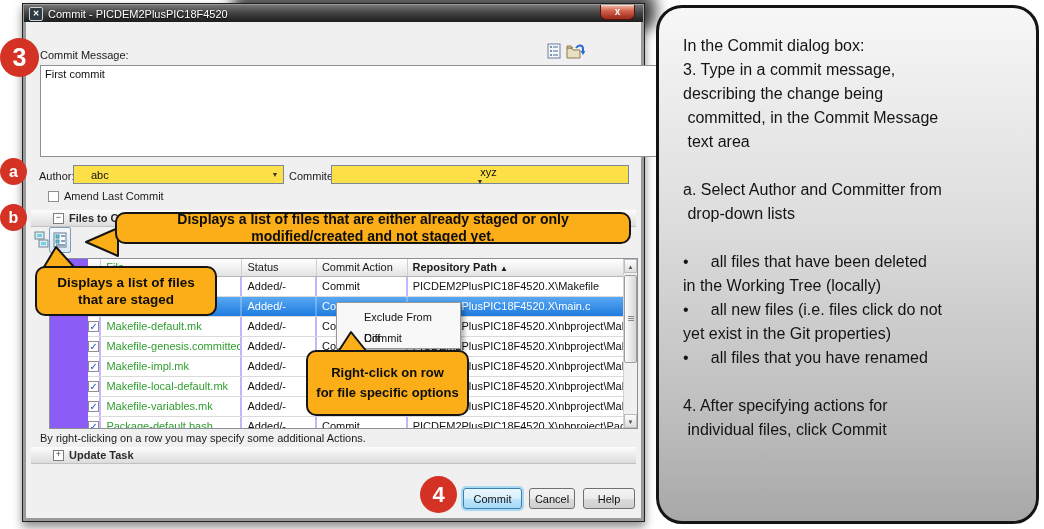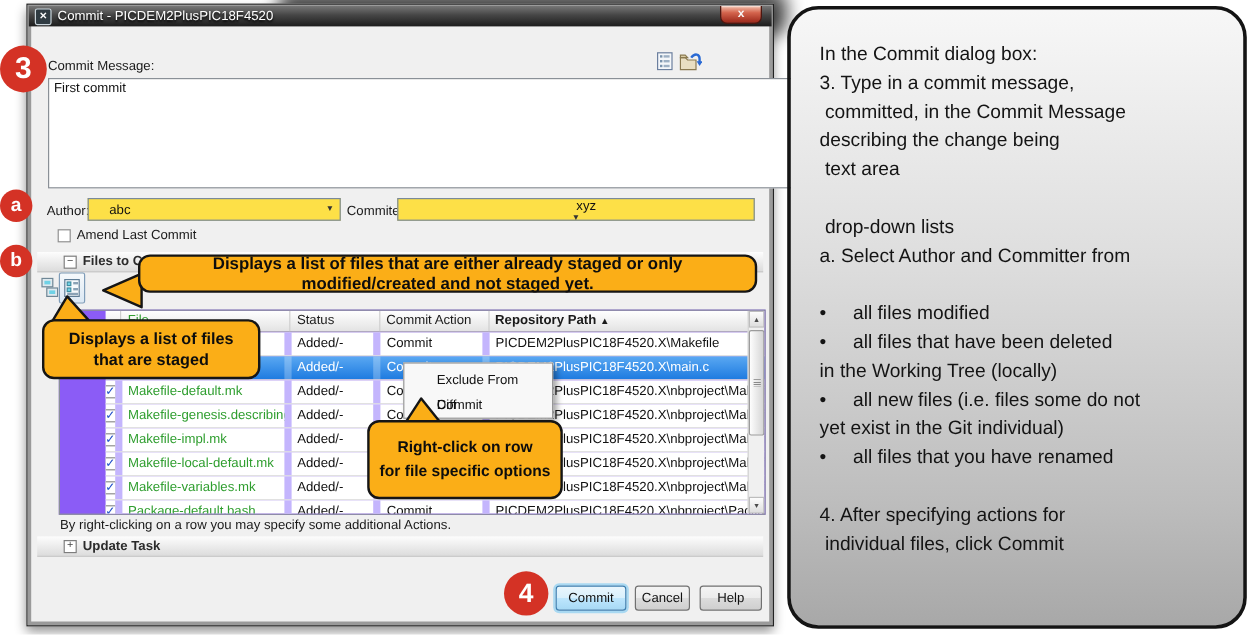--- a/index.html
+++ b/index.html
@@ -48,38 +48,38 @@
             background:linear-gradient(#f6f9fb,#dbe8f4);border-radius:2px;
             display:flex;align-items:center;justify-content:center;}
 
   
   .ftable{position:absolute;left:26px;top:254px;width:589px;height:171px;background:#8b5cf6;
           border:1px solid #8a9097;box-sizing:border-box;overflow:hidden;padding-left:38px;}
   .thead{display:flex;height:17px;background:linear-gradient(#fff,#e3e3e3);border-bottom:1px solid #b5b5b5;}
   .th{font-size:11px;color:#1a1a1a;padding:2px 0 0 5px;border-right:1px solid #cfcfcf;box-sizing:border-box;}
   .th.sorted{font-weight:bold;}
   .trow{display:flex;height:19px;border-bottom:1px solid #dadada;align-items:center;background:#fff;}
-  .td{font-size:11px;padding-left:5px;border-right:6px solid #c4b5fd;box-sizing:border-box;height:19px;
+  .td{font-size:11px;padding-left:5px;border-right:2px solid #c4b5fd;box-sizing:border-box;height:19px;
       line-height:18px;white-space:nowrap;overflow:hidden;color:#111;}
   .c-check{width:14px;display:flex;align-items:center;justify-content:center;padding-left:0;}
   .c-file{width:148px;color:#2f9e2f;}
   .c-status{width:78px;}
   .c-action{width:95px;}
   .c-path{width:241px;border-right:none;}
   .trow.sel{background:linear-gradient(#5aa8f2,#1e7be0);}
   .trow.sel .td{color:#fff;border-right-color:rgba(255,255,255,.25);}
   .vscroll{position:absolute;right:0;top:0;width:13px;height:169px;background:#f0f0f0;border-left:1px solid #d2d2d2;}
   .sarrow{position:absolute;left:0;width:13px;height:14px;font-size:6px;text-align:center;line-height:14px;color:#4a4a4a;
           background:linear-gradient(#fcfcfc,#dedede);border:1px solid #bdbdbd;box-sizing:border-box;}
   .sthumb{position:absolute;left:0;top:16px;width:13px;height:88px;border:1px solid #9c9c9c;border-radius:2px;
           background:linear-gradient(90deg,#fdfdfd,#d6d6d6);box-sizing:border-box;}
   .sgrip{position:absolute;left:3px;top:40px;width:6px;height:6px;
          background:repeating-linear-gradient(#8a8a8a 0 1px,transparent 1px 2px);}
 
-  .hint{position:absolute;left:27px;top:428px;font-size:11px;color:#1a1a1a;}
+  .hint{position:absolute;left:17px;top:428px;font-size:11px;color:#1a1a1a;}
   .buttons-row{position:absolute;top:484px;left:0;width:100%;height:22px;}
   .btn{position:absolute;height:21px;border:1px solid #707070;border-radius:3px;font-size:11px;color:#111;
        background:linear-gradient(#f4f4f4,#ebebeb 50%,#dcdcdc 50%,#cfcfcf);text-align:center;line-height:20px;
        box-sizing:border-box;}
   .btn.default{border:1px solid #3c7fb1;box-shadow:0 0 0 2px #a9d9f2;
        background:linear-gradient(#eaf6fd,#d9f0fc 50%,#bee6fd 50%,#a7d9f5);}
 
   
   .cmenu{position:absolute;left:336px;top:302px;width:125px;height:47px;background:#f8f8f8;
          border:1px solid #979797;box-shadow:3px 3px 5px rgba(0,0,0,.35);z-index:5;padding-top:4px;box-sizing:border-box;}
@@ -228,21 +228,21 @@
             </div>
     <div class="td c-file">Makefile-default.mk</div>
     <div class="td c-status">Added/-</div>
     <div class="td c-action">Commit</div>
     <div class="td c-path">PICDEM2PlusPIC18F4520.X\nbproject\Makefile-default.mk</div>
   </div>
           <div class="trow">
     <div class="td c-check">
               <span class="checkbox">✓</span>
             </div>
-    <div class="td c-file">Makefile-genesis.describing</div>
+    <div class="td c-file">Makefile-genesis.committed</div>
     <div class="td c-status">Added/-</div>
     <div class="td c-action">Commit</div>
     <div class="td c-path">PICDEM2PlusPIC18F4520.X\nbproject\Makefile-genesis.properties</div>
   </div>
           <div class="trow">
     <div class="td c-check">
               <span class="checkbox">✓</span>
             </div>
     <div class="td c-file">Makefile-impl.mk</div>
     <div class="td c-status">Added/-</div>
@@ -330,31 +330,30 @@
 
   <div class="badge b3">3</div>
   <div class="badge ba">a</div>
   <div class="badge bb">b</div>
   <div class="badge b4">4</div>
 
   <div class="side-panel">
     <div>
         <div class="panel-line">In the Commit dialog box:</div>
         <div class="panel-line">3. Type in a commit message,</div>
+        <div class="panel-line">describing the change being</div>
         <div class="panel-line"> committed, in the Commit Message</div>
-        <div class="panel-line">describing the change being</div>
         <div class="panel-line"> text area</div>
         <div class="panel-line"> </div>
+        <div class="panel-line">a. Select Author and Committer from</div>
         <div class="panel-line"> drop-down lists</div>
-        <div class="panel-line">a. Select Author and Committer from</div>
         <div class="panel-line"> </div>
-        <div class="panel-line">•     all files modified</div>
         <div class="panel-line">•     all files that have been deleted</div>
         <div class="panel-line">in the Working Tree (locally)</div>
-        <div class="panel-line">•     all new files (i.e. files some do not</div>
-        <div class="panel-line">yet exist in the Git individual)</div>
+        <div class="panel-line">•     all new files (i.e. files click do not</div>
+        <div class="panel-line">yet exist in the Git properties)</div>
         <div class="panel-line">•     all files that you have renamed</div>
         <div class="panel-line"> </div>
         <div class="panel-line">4. After specifying actions for</div>
         <div class="panel-line"> individual files, click Commit</div>
       </div>
   </div>
 </div>
 
 </body></html>

